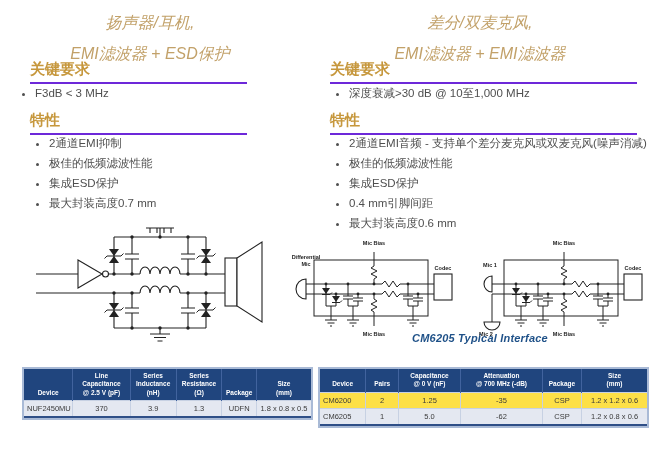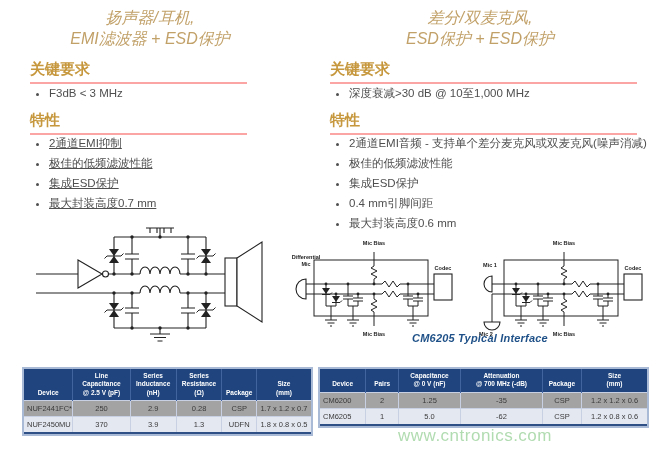--- a/index.html
+++ b/index.html
@@ -1,50 +1,50 @@
 <!DOCTYPE html>
 <html><head>
 <meta charset="utf-8">
 <style>
   html,body{margin:0;padding:0;background:#fff;}
   .page{position:relative;width:651px;height:452px;background:#fff;overflow:hidden;
         font-family:"Liberation Sans",sans-serif;}
 
   .col-title{position:absolute;text-align:center;font-style:italic;font-size:16px;
-             line-height:21px;color:#C2A169;font-weight:500;white-space:pre-line;}
+             line-height:31px;color:#C2A169;font-weight:500;white-space:pre-line;}
   .title-left{left:40px;top:7px;width:220px;}
   .title-right{left:352px;top:7px;width:256px;}
 
   .sec-head{position:absolute;font-size:15px;font-weight:bold;color:#C6973C;
-            border-bottom:2px solid #fca5a5;padding-bottom:3px;}
+            border-bottom:2px solid #6d28d9;padding-bottom:3px;}
   .kr-left{left:30px;top:60px;width:217px;}
   .kr-right{left:330px;top:60px;width:307px;}
   .ft-left{left:30px;top:111px;width:217px;}
   .ft-right{left:330px;top:111px;width:307px;}
 
   ul.bullets{position:absolute;margin:0;padding-left:15px;color:#4F4F4F;
              font-size:11.5px;line-height:15px;list-style:disc;}
   ul.bullets li{margin-bottom:5px;}
-  .req-left{left:34px;top:86px;width:215px;}
+  .req-left{left:20px;top:86px;width:215px;}
   .req-right{left:334px;top:86px;width:308px;}
-  .feat-left{left:34px;top:136px;width:225px;text-decoration:underline;}
+  .feat-left{left:34px;top:136px;width:225px;}
   .feat-right{left:334px;top:136px;width:308px;}
 
   .schem{position:absolute;}
   .schem-left{left:36px;top:206px;width:244px;height:138px;}
   .schem-a{left:288px;top:240px;width:190px;height:100px;}
   .schem-b{left:470px;top:240px;width:181px;height:100px;}
   .slabel{position:absolute;font-size:5.5px;font-weight:bold;color:#222;
           line-height:6.5px;text-align:center;white-space:pre-line;}
   .schem-caption{position:absolute;font-size:11px;font-weight:bold;color:#1F5188;
                  text-align:center;letter-spacing:0.2px;font-style:italic;}
   .cap-left{left:30px;top:346px;width:230px;}
   .cap-right{left:315px;top:332px;width:330px;}
 
-  .spec-wrap{position:absolute;border:2px solid #A9BAD6;background:#a3a3a3;}
+  .spec-wrap{position:absolute;border:2px solid #A9BAD6;background:#fde047;}
   .spec-left{left:22px;top:367px;width:287px;}
   .spec-right{left:318px;top:367px;width:327px;}
   table.spec{width:100%;border-collapse:collapse;table-layout:fixed;
              border-bottom:2px solid #2F4F87;}
   table.spec th{background:#20457E;color:#fff;font-size:6.5px;font-weight:bold;
                 text-align:center;vertical-align:bottom;padding:3px 1px 3px;
                 line-height:1.3;white-space:pre-line;border-left:1px solid #41639E;}
   table.spec th:first-child{border-left:none;}
   table.spec td{font-size:7.5px;color:#3A3A3A;text-align:center;height:13px;
                 padding:1px;border-top:1px solid #C7D1E3;border-left:1px solid #C7D1E3;}
@@ -138,21 +138,21 @@
       <circle cx="96" cy="31" r="1.7"></circle>
         <circle cx="124" cy="31" r="1.7"></circle>
         <circle cx="152" cy="31" r="1.7"></circle>
       <circle cx="96" cy="122" r="1.7"></circle>
         <circle cx="124" cy="122" r="1.7"></circle>
         <circle cx="152" cy="122" r="1.7"></circle>
     </g>
   </svg>
 
   <div class="col-title title-right">差分/双麦克风,
-ESD保护 + ESD保护</div>
+EMI滤波器 + EMI滤波器</div>
 
   <div class="sec-head kr-right">关键要求</div>
   <ul class="bullets req-right">
     <li>深度衰减&gt;30 dB @ 10至1,000 MHz</li>
   </ul>
 
   <div class="sec-head ft-right">特性</div>
   <ul class="bullets feat-right">
     <li>2通道EMI音频 - 支持单个差分麦克风或双麦克风(噪声消减)</li>
     <li>极佳的低频滤波性能</li>
@@ -247,28 +247,20 @@
 (nH)</th>
           <th>Series
 Resistance
 (Ω)</th>
           <th>Package</th>
           <th>Size
 (mm)</th>
         </tr>
       </thead>
       <tbody>
-        <tr>
-          <td>NUF2441FC*</td>
-          <td>250</td>
-          <td>2.9</td>
-          <td>0.28</td>
-          <td>CSP</td>
-          <td>1.7 x 1.2 x 0.7</td>
-        </tr>
         <tr class="alt">
           <td>NUF2450MU</td>
           <td>370</td>
           <td>3.9</td>
           <td>1.3</td>
           <td>UDFN</td>
           <td>1.8 x 0.8 x 0.5</td>
         </tr>
       </tbody>
     </table>
@@ -311,14 +303,13 @@
           <td>1</td>
           <td>5.0</td>
           <td>-62</td>
           <td>CSP</td>
           <td>1.2 x 0.8 x 0.6</td>
         </tr>
       </tbody>
     </table>
   </div>
 
-  <div class="watermark">www.cntronics.com</div>
 </div>
 
 </body></html>

